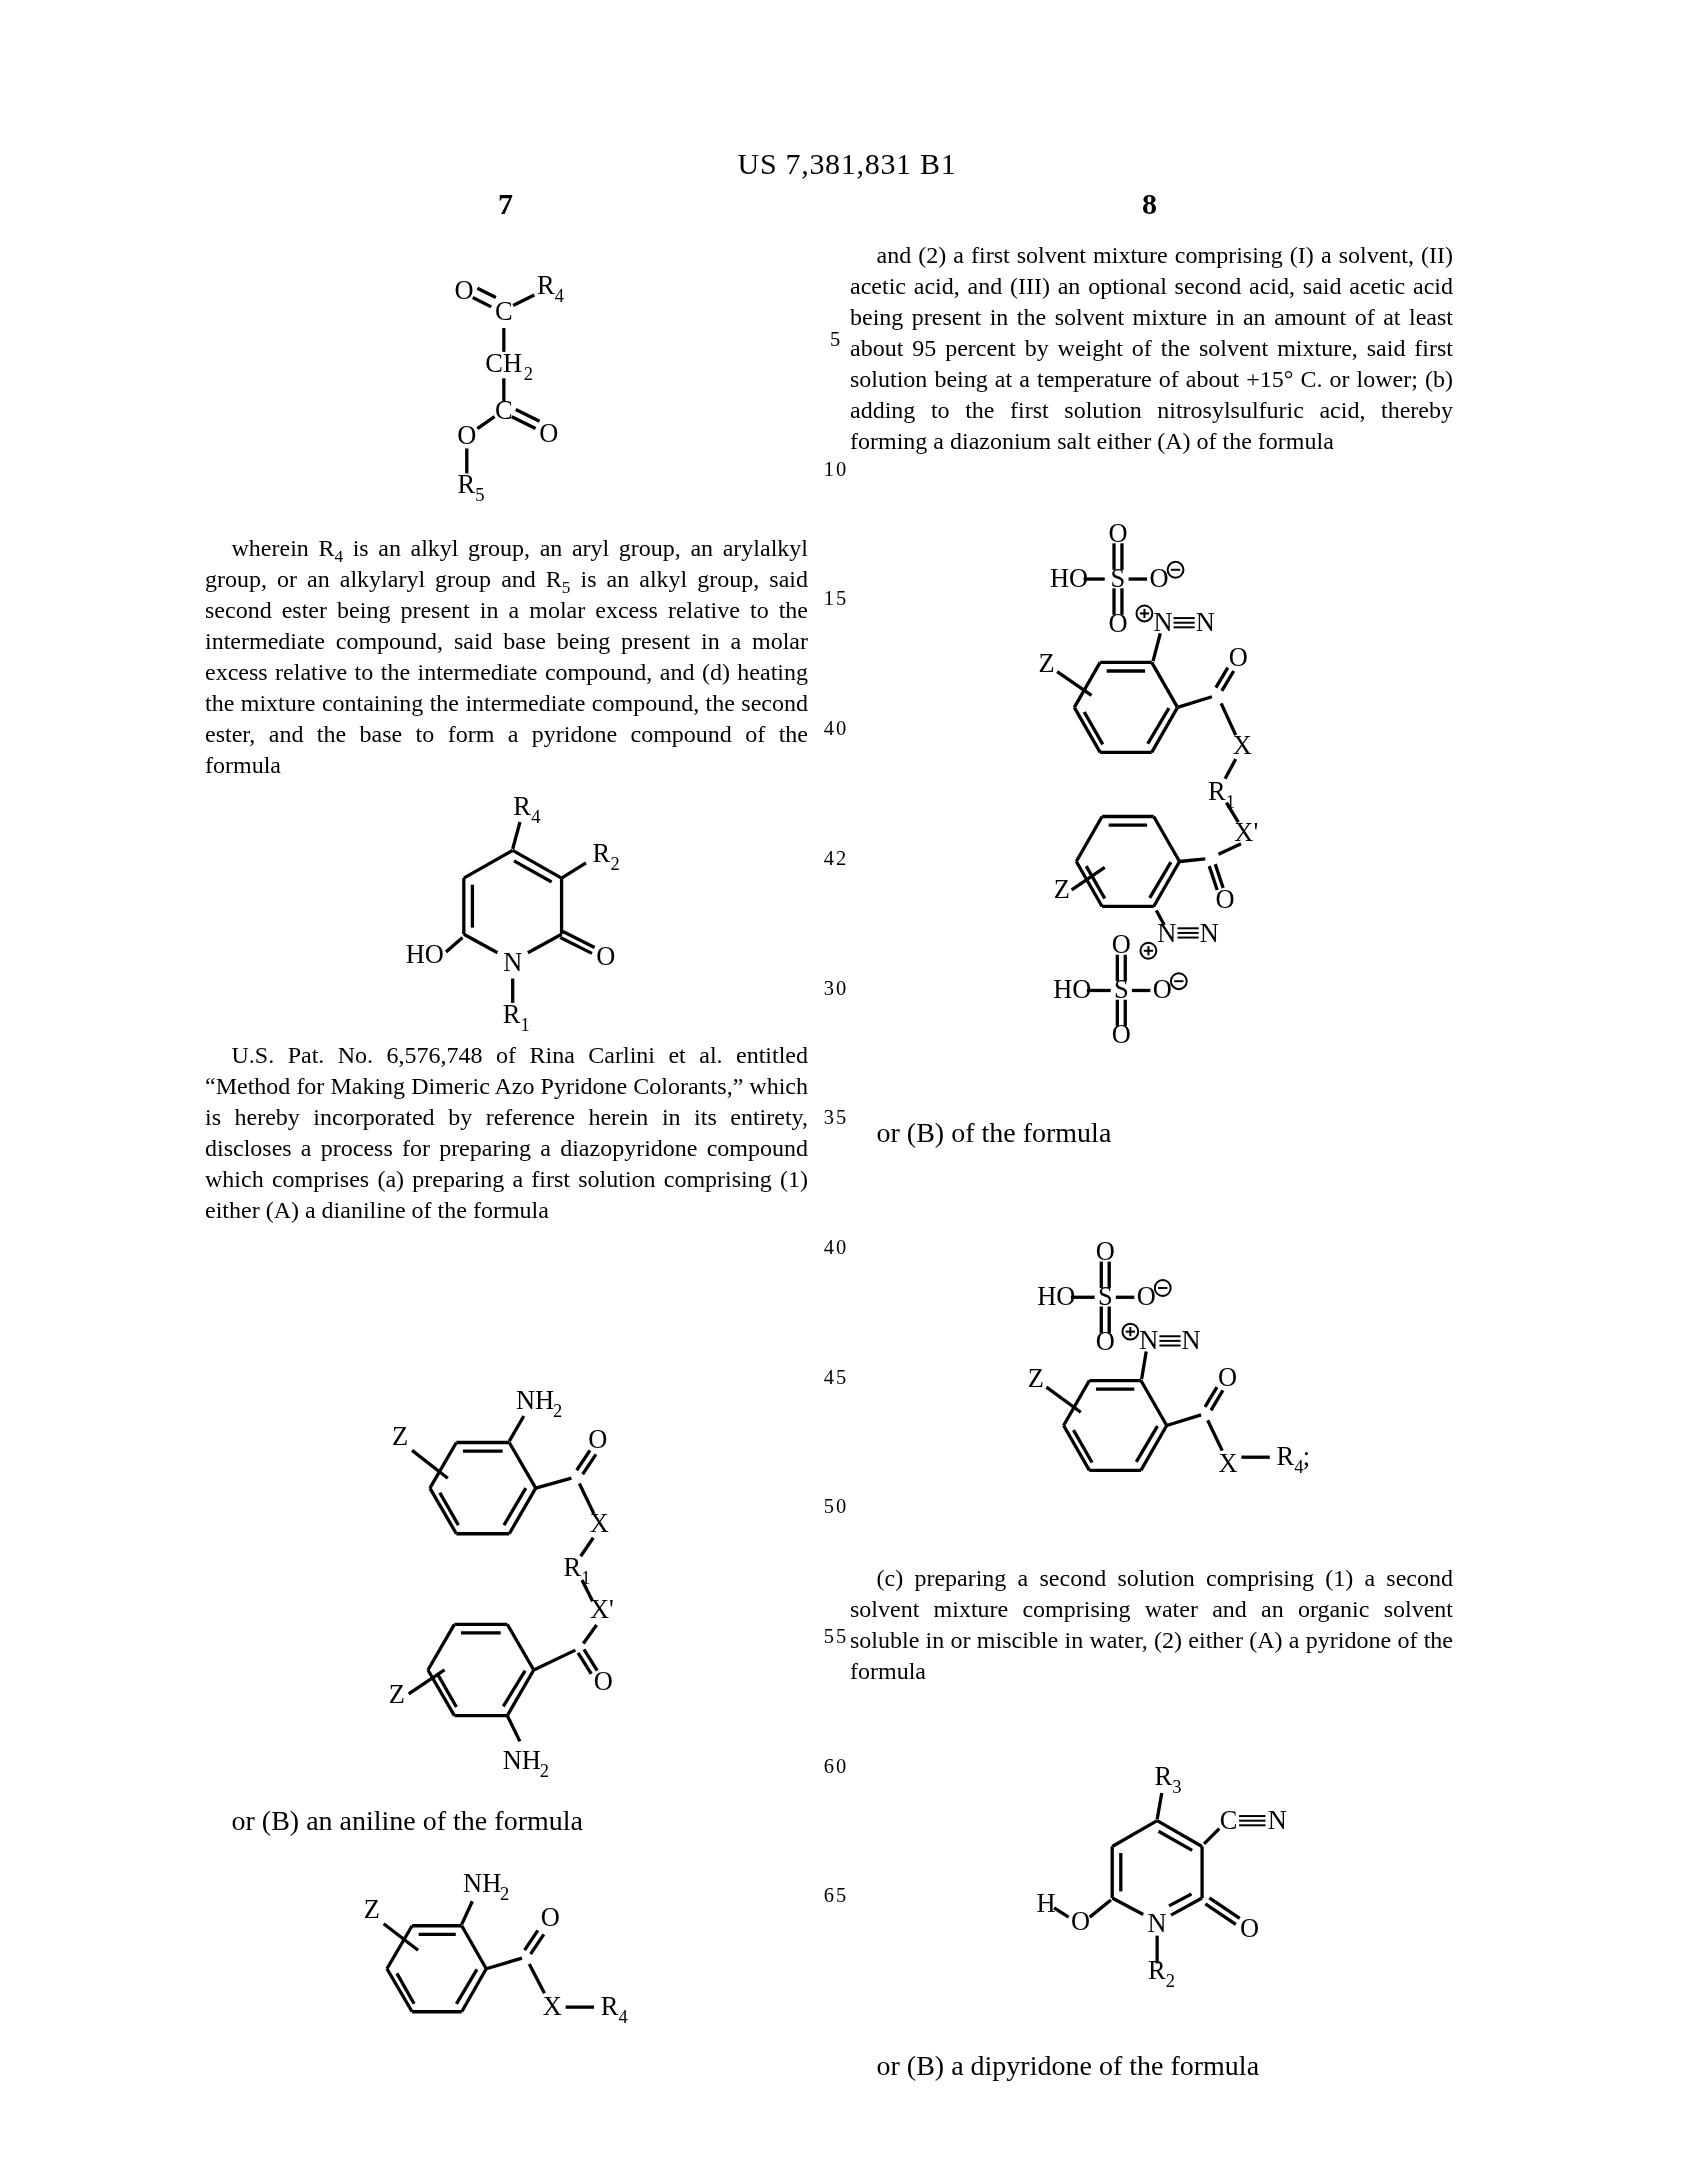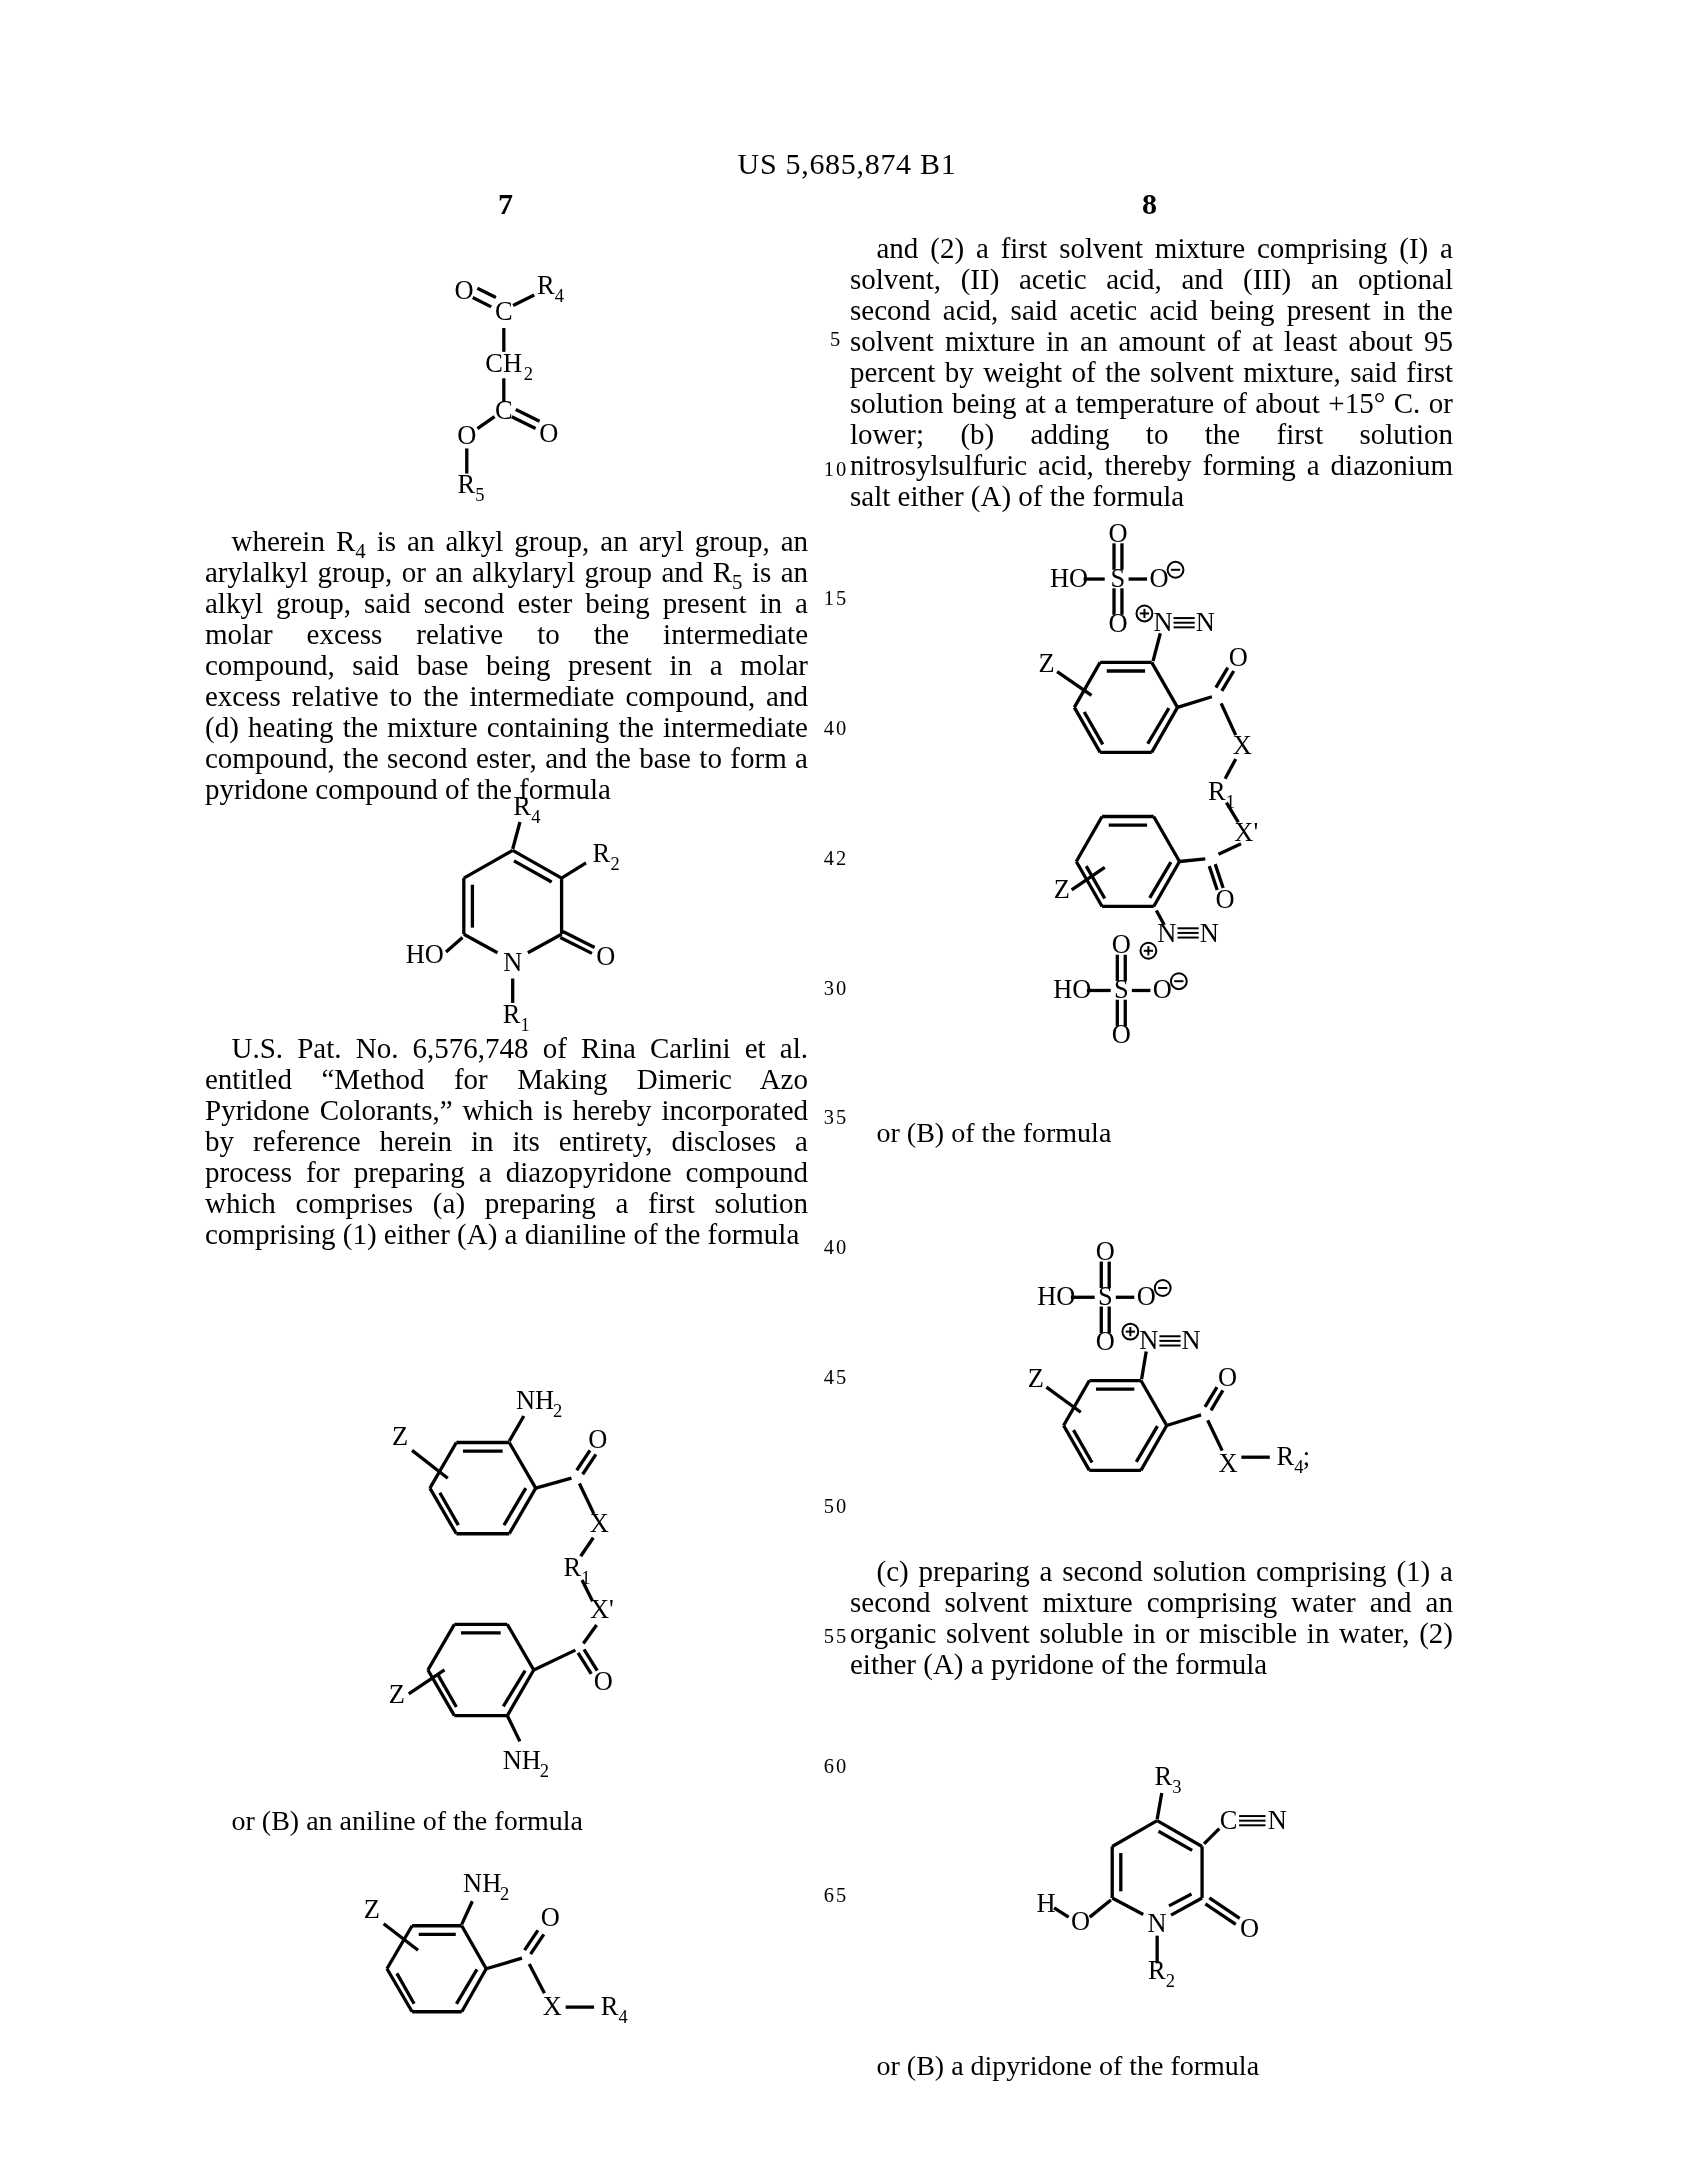--- a/index.html
+++ b/index.html
@@ -4,38 +4,38 @@
 <style>
   html,body{margin:0;padding:0;background:#e8e8e8;}
   .page{position:relative;width:1694px;height:2183px;background:#ffffff;color:#000;
         font-family:"Liberation Serif","DejaVu Serif",serif;overflow:hidden;}
   .patent-number{position:absolute;top:147px;left:0;width:1694px;text-align:center;
         font-size:30px;letter-spacing:0.7px;}
   .colnum{position:absolute;font-size:30px;font-weight:bold;}
   .colnum.left{left:498px;top:187px;}
   .colnum.right{left:1142px;top:187px;}
   .linenum{position:absolute;left:808px;width:56px;text-align:center;font-size:20.5px;letter-spacing:2px;}
-  .col-text{position:absolute;width:603px;font-size:29px;line-height:31px;text-align:justify;}
+  .col-text{position:absolute;width:603px;font-size:24px;line-height:31px;text-align:justify;margin-top:7px;}
   .col-text p{margin:0;text-indent:26.5px;}
   .caption{position:absolute;width:603px;font-size:28px;line-height:31px;text-indent:26.5px;}
   sub{font-size:0.72em;line-height:0;}
   svg{position:absolute;overflow:visible;}
   svg line{stroke:#000;stroke-width:5;stroke-linecap:butt;}
   svg .thin{stroke-width:3;}
   svg circle{fill:none;stroke:#000;stroke-width:3;}
   svg text{font-family:"Liberation Serif","DejaVu Serif",serif;font-size:40px;fill:#000;text-anchor:middle;}
   svg text.st{text-anchor:start;}
   svg text.sb{font-size:28px;text-anchor:start;}
 </style>
 </head>
 <body>
 
 <div class="page">
 
-  <div class="patent-number">US 5,685,874 B1</div>
+  <div class="patent-number">US 7,381,831 B1</div>
   <div class="colnum left">7</div>
   <div class="colnum right">8</div>
 
   <div class="linenum" style="top:328px">5</div>
   <div class="linenum" style="top:458px">10</div>
   <div class="linenum" style="top:587px">15</div>
   <div class="linenum" style="top:717px">40</div>
   <div class="linenum" style="top:847px">42</div>
   <div class="linenum" style="top:977px">30</div>
   <div class="linenum" style="top:1106px">35</div>

